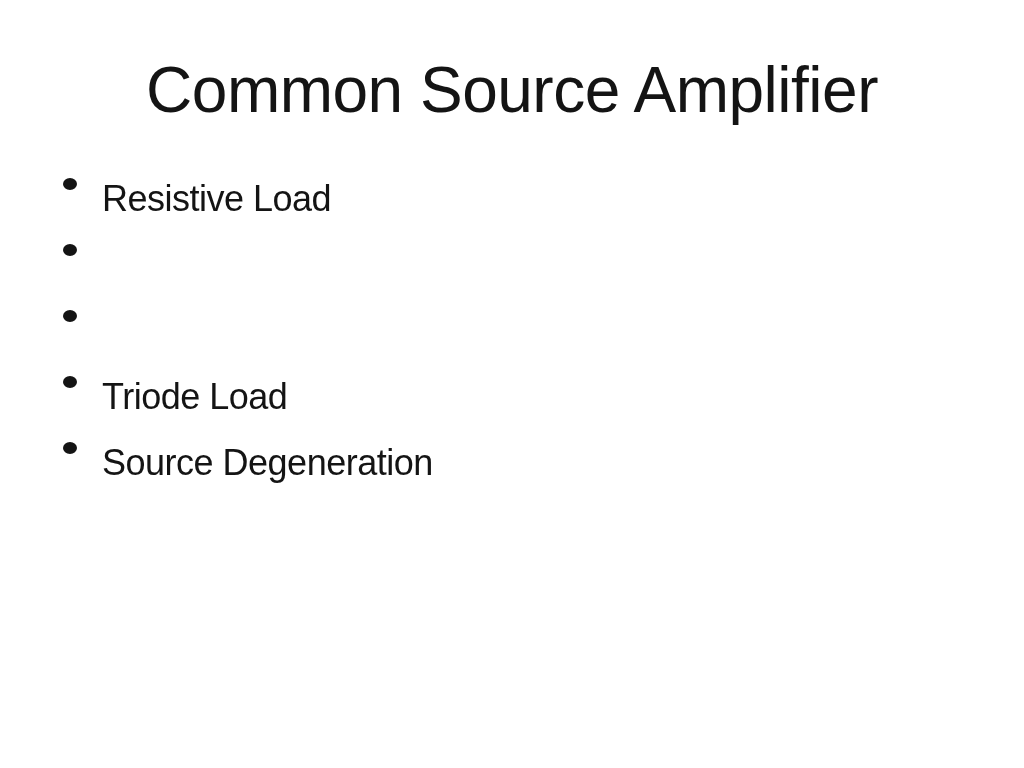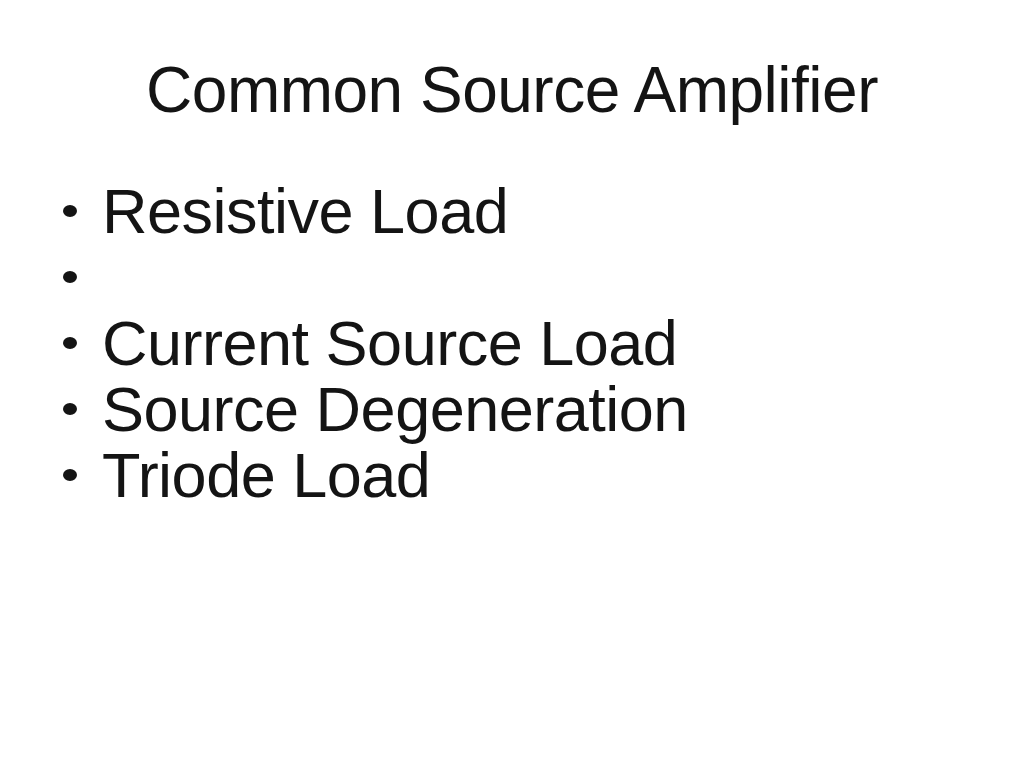--- a/index.html
+++ b/index.html
@@ -32,23 +32,22 @@
     color:var(--text);
   }
   .bullet-list{
     position:absolute;
     top:178px;
     left:63px;
     list-style:none;
   }
   .bullet-item{
     display:flex;
-    align-items:center;
     height:66px;
-    font-size:63px;
+    font-size:36px;
     font-weight:400;
     letter-spacing:-0.5px;
     white-space:nowrap;
     color:var(--text);
   }
   .bullet-dot{
     display:inline-block;
     width:14px; height:12px;
     border-radius:50%;
     background:var(--text);
@@ -69,25 +68,24 @@
   <ul class="bullet-list">
     <li class="bullet-item">
       <span class="bullet-dot"></span>
       <span class="bullet-text">Resistive Load</span>
     </li>
     <li class="bullet-item">
       <span class="bullet-dot"></span>
     </li>
     <li class="bullet-item">
       <span class="bullet-dot"></span>
-      <span class="bullet-text">Current Source Load</span>
+    </li>
+    <li class="bullet-item">
+      <span class="bullet-dot"></span>
+      <span class="bullet-text">Triode Load</span>
     </li>
     <li class="bullet-item">
       <span class="bullet-dot"></span>
       <span class="bullet-text">Source Degeneration</span>
-    </li>
-    <li class="bullet-item">
-      <span class="bullet-dot"></span>
-      <span class="bullet-text">Triode Load</span>
     </li>
   </ul>
 
 </div>
 
 </body></html>

